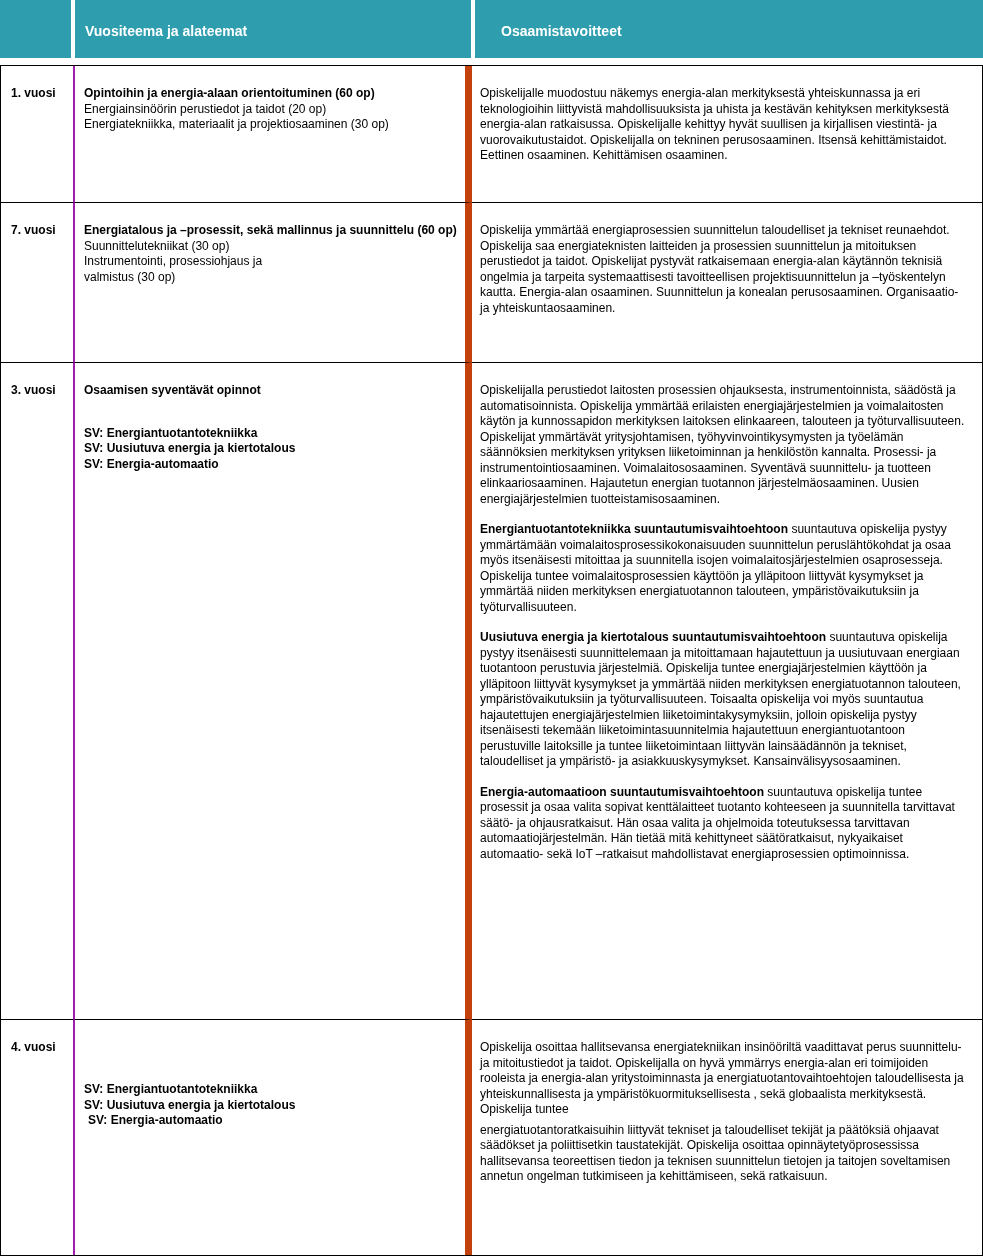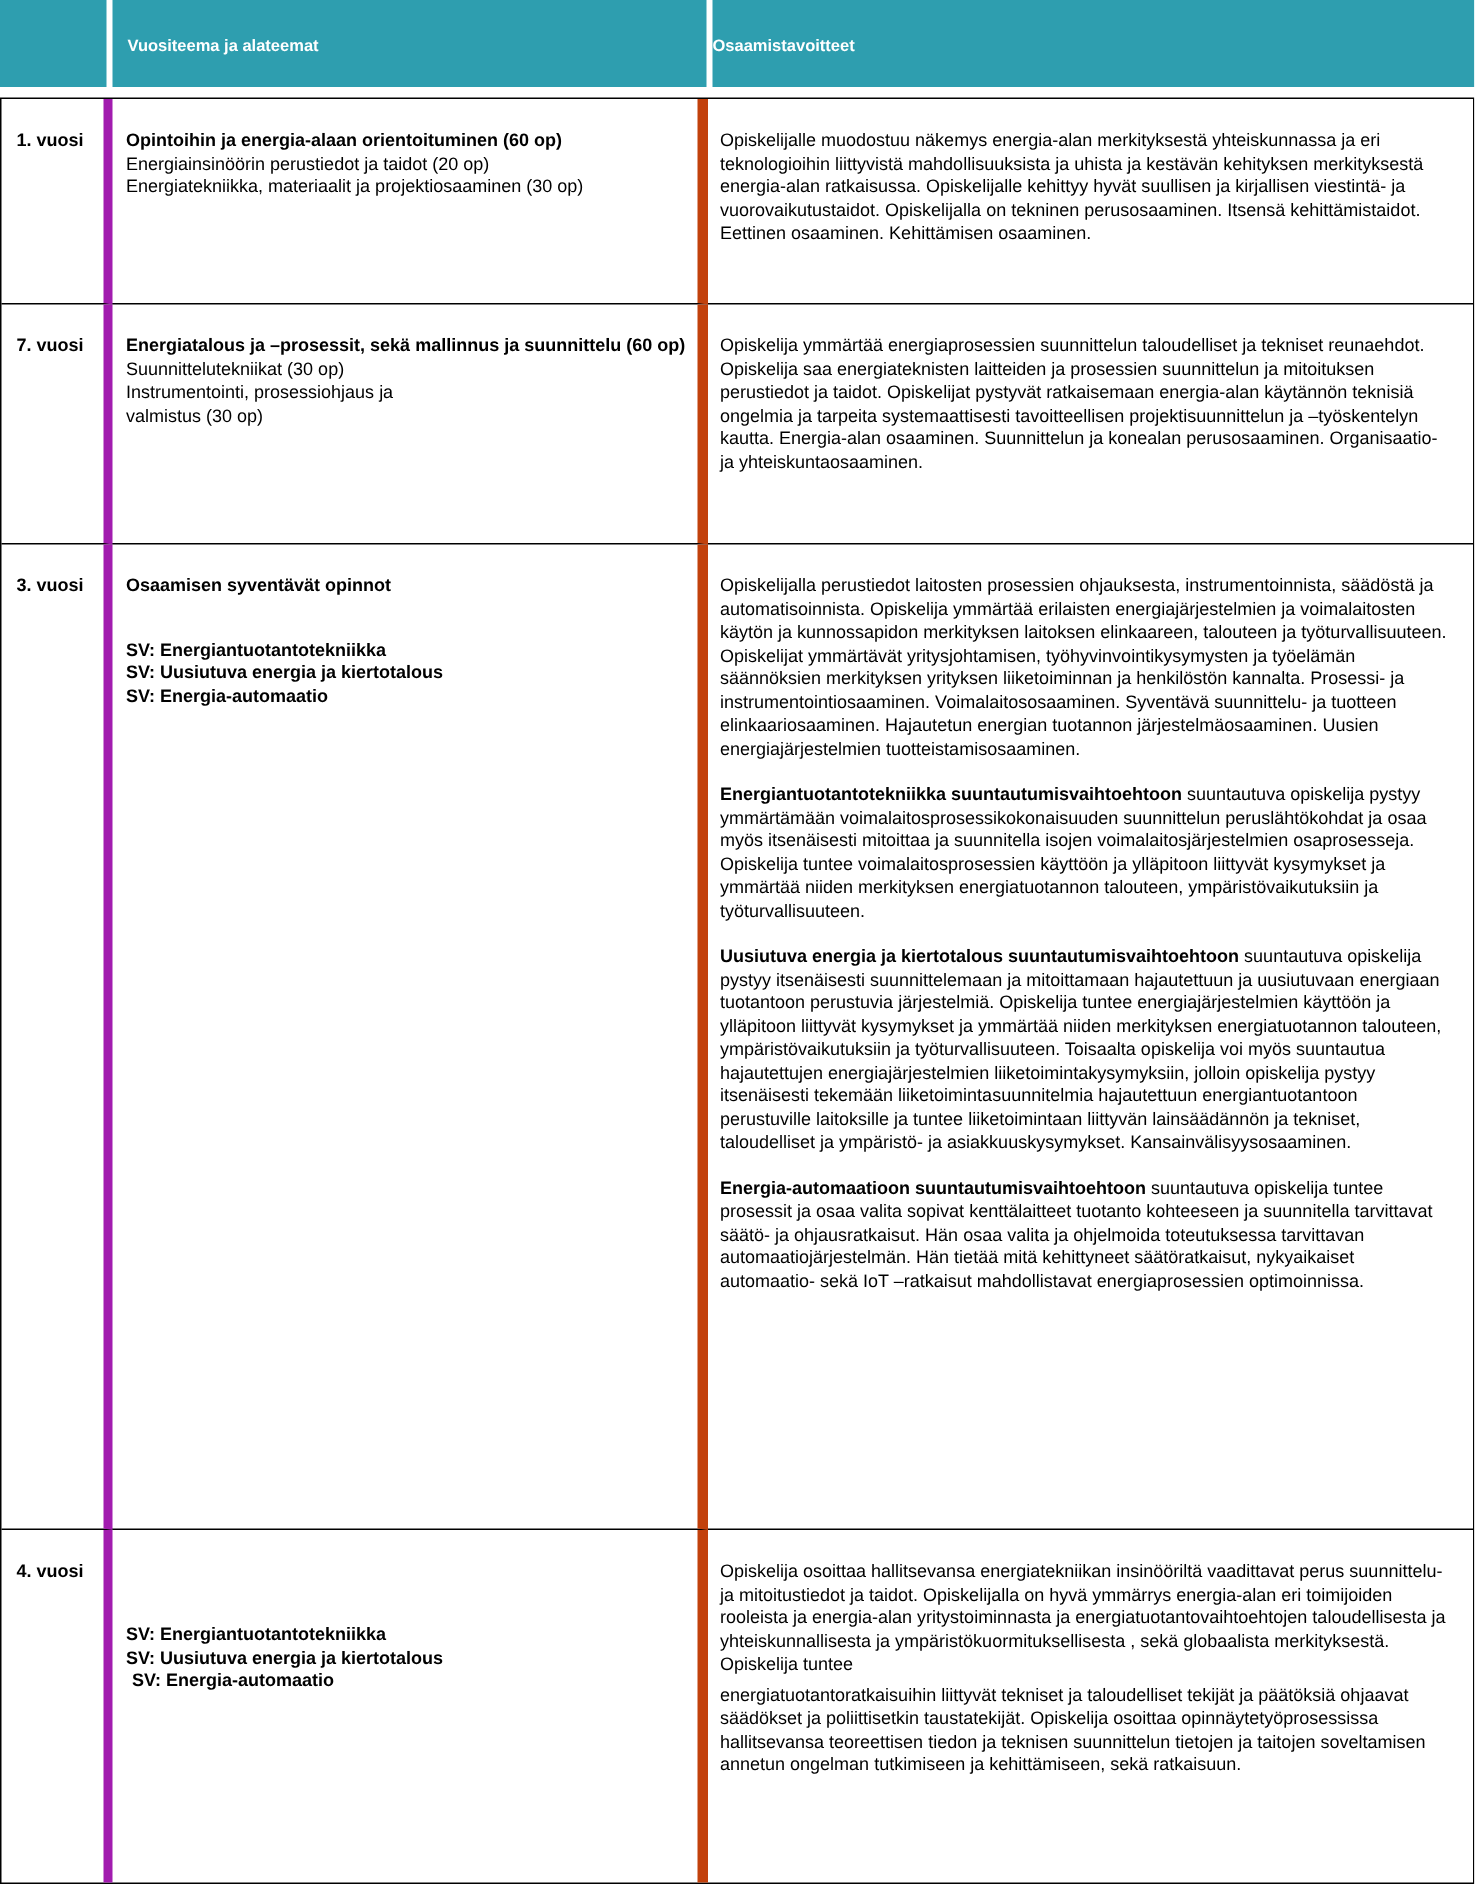--- a/index.html
+++ b/index.html
@@ -12,44 +12,44 @@
     box-sizing: border-box;
     background: #fff;
     overflow: hidden;
   }
   
   .header-row { display: flex; height: 58px; }
   .hcell {
     background: var(--header-bg, #2E9EAF);
     color: #fff;
     font-weight: bold;
-    font-size: 11px;
+    font-size: 14px;
     box-sizing: border-box;
     padding-top: 24px;
   }
   .hcell-year  { width: 71px;  margin-right: 4px; }
   .hcell-theme { width: 396px; margin-right: 4px; padding-left: 10px; }
-  .hcell-obj   { width: 508px; padding-left: 0; }
+  .hcell-obj   { width: 508px; padding-left: 26px; }
   .header-gap { height: 7px; }
   
   .body-grid {
     display: grid;
     grid-template-columns: 74px 397px 510px;
     grid-template-rows: 137px 160px 657px 235px;
     border: 1px solid #000;
     box-sizing: content-box;
     width: 981px;
   }
   .cell {
     box-sizing: border-box;
     overflow: hidden;
     border-bottom: 1px solid #000;
     padding-top: 20px;
   }
-  .c-year  { border-right: 6px solid #a21caf; padding-left: 10px; padding-right: 4px; font-weight: bold; }
+  .c-year  { border-right: 2px solid #a21caf; padding-left: 10px; padding-right: 4px; font-weight: bold; }
   .c-theme { border-right: 7px solid #c2410c; padding-left: 9px; padding-right: 7px; }
   .c-obj   { padding-left: 8px; padding-right: 14px; }
   .row-last { border-bottom: none; }
   
   .theme-title { font-weight: bold; }
   .theme-line  { font-weight: normal; }
   .sv-title { font-weight: bold; }
   .sv-item  { font-weight: bold; }
   .sv-item.first-lg { margin-top: 42px; }
   .sv-item.first-md { margin-top: 27px; }

